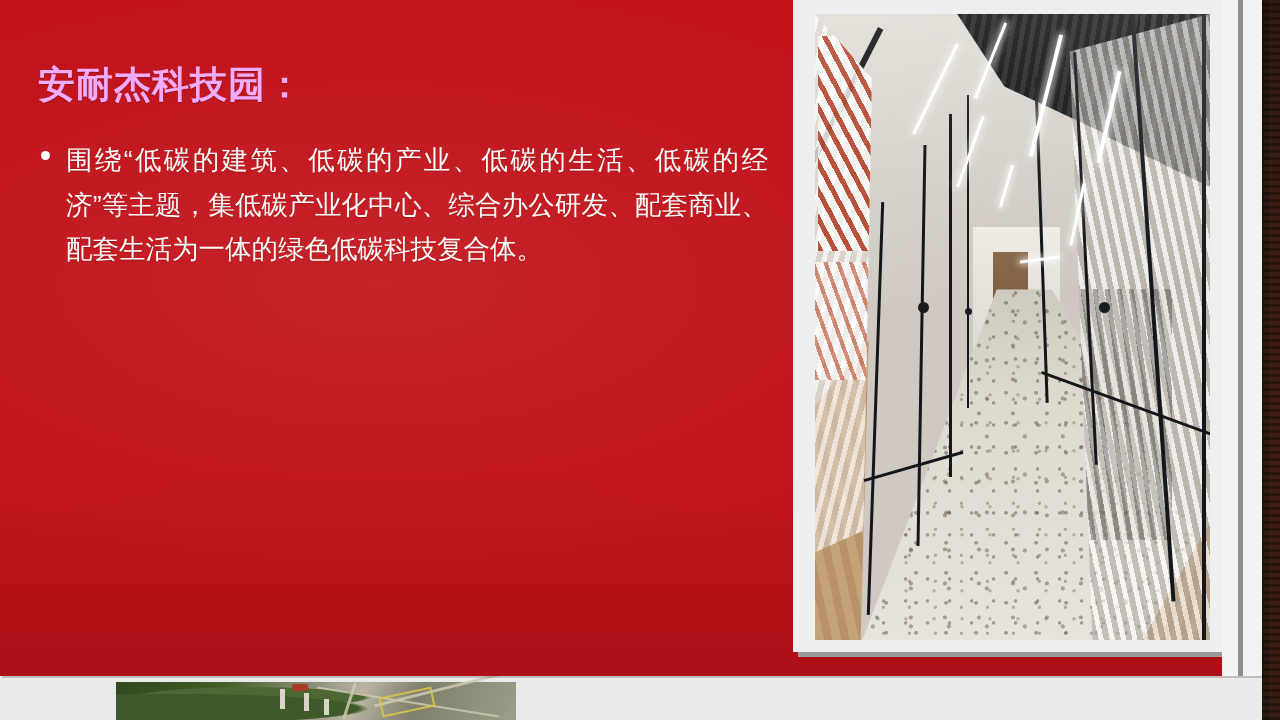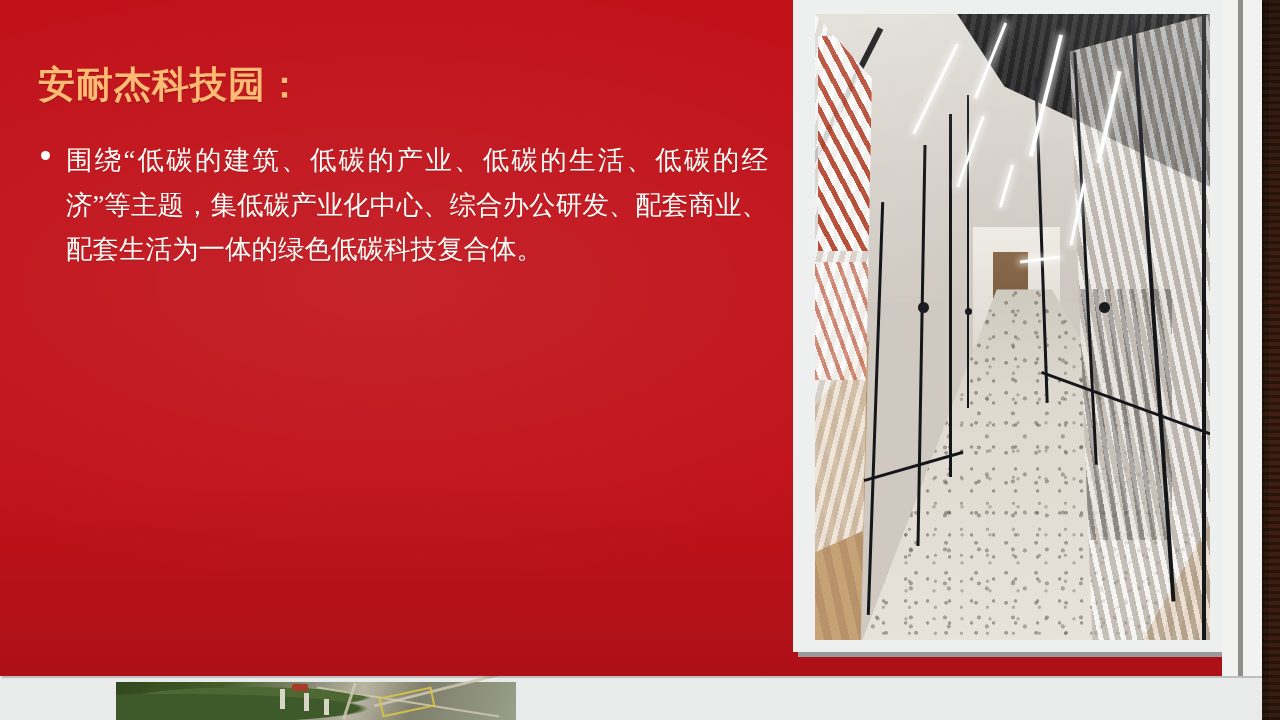--- a/index.html
+++ b/index.html
@@ -68,29 +68,28 @@
   }
   .slide::after {        
     content:""; position:absolute; inset:0; pointer-events:none;
     background:radial-gradient(ellipse at 30% 42%, rgba(255,255,255,.075) 0%, rgba(255,255,255,0) 55%),
                linear-gradient(180deg, rgba(0,0,0,0) 70%, rgba(0,0,0,.10) 100%);
   }
 
   
   .txt { position:absolute; left:38px; top:62px; width:730px; z-index:3; }
   .title {
-    color:#fdba74; font-size:37px; font-weight:bold; letter-spacing:1px;
+    color:#f0abfc; font-size:37px; font-weight:bold; letter-spacing:1px;
     line-height:1.25; text-shadow:0 1px 1px rgba(0,0,0,.22);
   }
   ul.bullets { list-style:none; margin-top:30px; }
   ul.bullets li {
     position:relative; color:#fdfbf7; font-size:26.5px; line-height:1.68;
     padding-left:28px; margin-bottom:10px; text-align:justify;
     text-shadow:0 1px 1px rgba(0,0,0,.16);
-    font-family:Liberation Serif, serif;
   }
   ul.bullets li .dot {
     position:absolute; left:3px; top:13px; width:9px; height:9px;
     border-radius:50%; background:#ffffff;
   }
 
   
   .photo-frame {
     position:absolute; left:793px; top:0px; width:429px; height:652px; z-index:4;
     background:#eef0ef;

